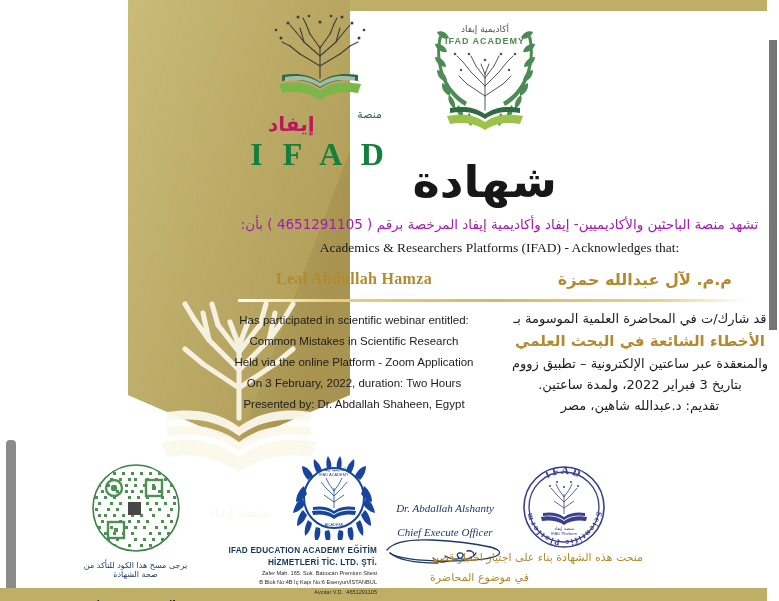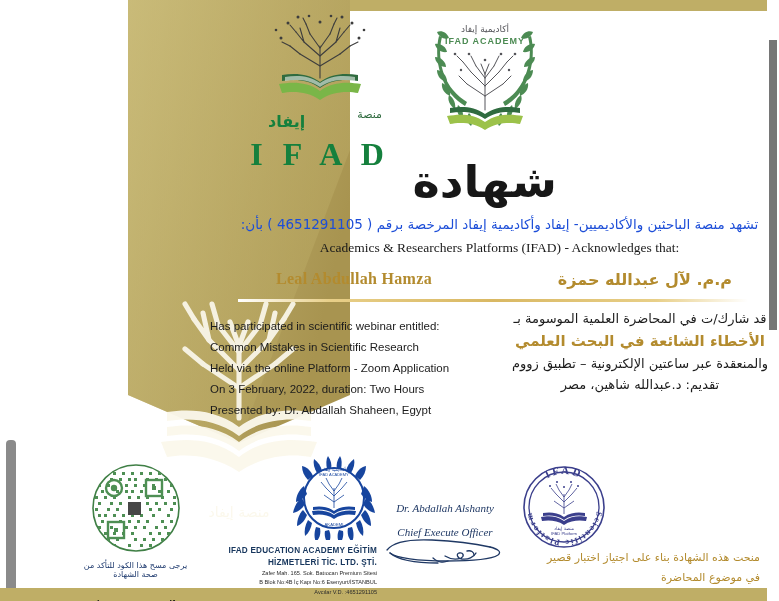--- a/index.html
+++ b/index.html
@@ -74,21 +74,21 @@
     font-size:44px;color:#171717;font-weight:700;
     font-family:"DejaVu Sans",sans-serif;
     transform:scaleX(1.05);
     line-height:1;
   }
 
   
   .intro-ar{
     position:absolute;left:40px;right:10px;top:216px;
     text-align:center;direction:rtl;
-    font-size:13.5px;color:#1d4ed8;
+    font-size:13.5px;color:#a21caf;
     font-family:"DejaVu Sans",sans-serif;
   }
   .intro-en{
     position:absolute;left:40px;right:10px;top:240px;
     text-align:center;
     font-size:13.5px;color:#1a1a1a;
     font-family:"Liberation Serif",serif;
   }
 
   
@@ -109,21 +109,22 @@
   .name-rule{
     position:absolute;left:48px;top:299px;width:510px;height:3px;
     background:linear-gradient(to right,#ffffff 0%,#e8cf88 18%,#d9b863 50%,#e8cf88 82%,#ffffff 100%);
   }
 
   
   .body-cols{
     position:absolute;left:10px;top:308px;width:579px;height:122px;
   }
   .col-en{
-    position:absolute;left:10px;top:8px;width:288px;
+    position:absolute;left:10px;top:2px;width:288px;
+    text-align:center;
   }
   .col-en .ln{
     font-size:11.5px;color:#1c1c1c;line-height:21px;
     font-family:"Liberation Sans",sans-serif;white-space:nowrap;
   }
   .col-ar{
     position:absolute;right:4px;top:0;width:270px;
     text-align:center;direction:rtl;
   }
   .col-ar .ln{
@@ -182,21 +183,21 @@
   .sig-mark{margin-top:-4px;}
 
   
   .round-stamp{
     position:absolute;left:510px;top:8px;width:108px;text-align:center;
   }
 
   
   .note-ar{
     position:absolute;left:430px;top:96px;width:330px;
-    text-align:right;direction:rtl;
+    text-align:left;direction:rtl;
     font-size:11px;color:#b38b2e;line-height:20px;
     font-family:"DejaVu Sans",sans-serif;
   }
 </style>
 </head>
 <body>
 
 <div class="page">
 
   <div class="top-bar"></div>
@@ -257,21 +258,21 @@
             <circle cx="77" cy="4" r="1.3"></circle>
           <circle cx="22" cy="18" r="1.3"></circle>
             <circle cx="110" cy="18" r="1.3"></circle>
         </g>
         <path d="M66 70c-12-9-26-9-38-7l0 6c12-2 26-2 38 7 12-9 26-9 38-7l0-6c-12-2-26-2-38 7z" fill="#2f6b3f"></path>
         <path d="M66 79c-13-10-29-9-41-7l3 9c10-2 26-2 38 7 12-9 28-9 38-7l3-9c-12-2-28-3-41 7z" fill="#7ab648"></path>
         <path d="M66 71c-11-8-24-8-35-6v4c11-2 24-2 35 6 11-8 24-8 35-6v-4c-11-2-24-2-35 6z" fill="#ffffff" opacity=".55"></path>
       </svg>
       <div style="position:relative;height:30px;margin-top:-2px;">
         <span style="position:absolute;right:8px;top:-2px;font-size:11px;color:#2f6b3f;direction:rtl;font-family:'DejaVu Sans',sans-serif;">منصة</span>
-        <span style="position:absolute;left:18px;top:2px;font-size:16px;font-weight:700;color:#15803d;direction:rtl;font-family:'DejaVu Sans',sans-serif;">إيفاد</span>
+        <span style="position:absolute;left:18px;top:2px;font-size:20px;font-weight:700;color:#be185d;direction:rtl;font-family:'DejaVu Sans',sans-serif;">إيفاد</span>
       </div>
       <div class="ifad-word">I F A D</div>
     </div>
 
     <div class="logo-academy">
       <svg width="148" height="128" viewBox="0 0 148 128" aria-hidden="true">
         <g fill="#4c8b53">
           <path d="M28 24c-4 16-2 40 12 58 4 5 9 9 14 12l2-4c-5-3-10-7-14-12C29 62 27 40 31 25z"></path>
           <path d="M26 20c5-2 10 1 12 6-5 2-10-1-12-6z"></path>
           <path d="M24 32c6-1 11 3 12 8-6 1-11-3-12-8z"></path>
@@ -335,20 +336,21 @@
         <div class="ln">Has participated in scientific webinar entitled:</div>
         <div class="ln">Common Mistakes in Scientific Research</div>
         <div class="ln">Held via the online Platform - Zoom Application</div>
         <div class="ln">On 3 February, 2022, duration: Two Hours</div>
         <div class="ln">Presented by: Dr. Abdallah Shaheen, Egypt</div>
       </div>
       <div class="col-ar">
         <div class="ln">قد شارك/ت في المحاضرة العلمية الموسومة بـ</div>
         <div class="ln hl">الأخطاء الشائعة في البحث العلمي</div>
         <div class="ln">والمنعقدة عبر ساعتين الإلكترونية – تطبيق زووم</div>
+        <div class="ln">بتاريخ 3 فبراير 2022، ولمدة ساعتين.</div>
         <div class="ln">تقديم: د.عبدالله شاهين، مصر</div>
       </div>
     </div>
 
   </div>
 
   <div class="footer">
 
     <div class="qr-wrap">
       <svg width="92" height="92" viewBox="0 0 92 92" aria-hidden="true">

